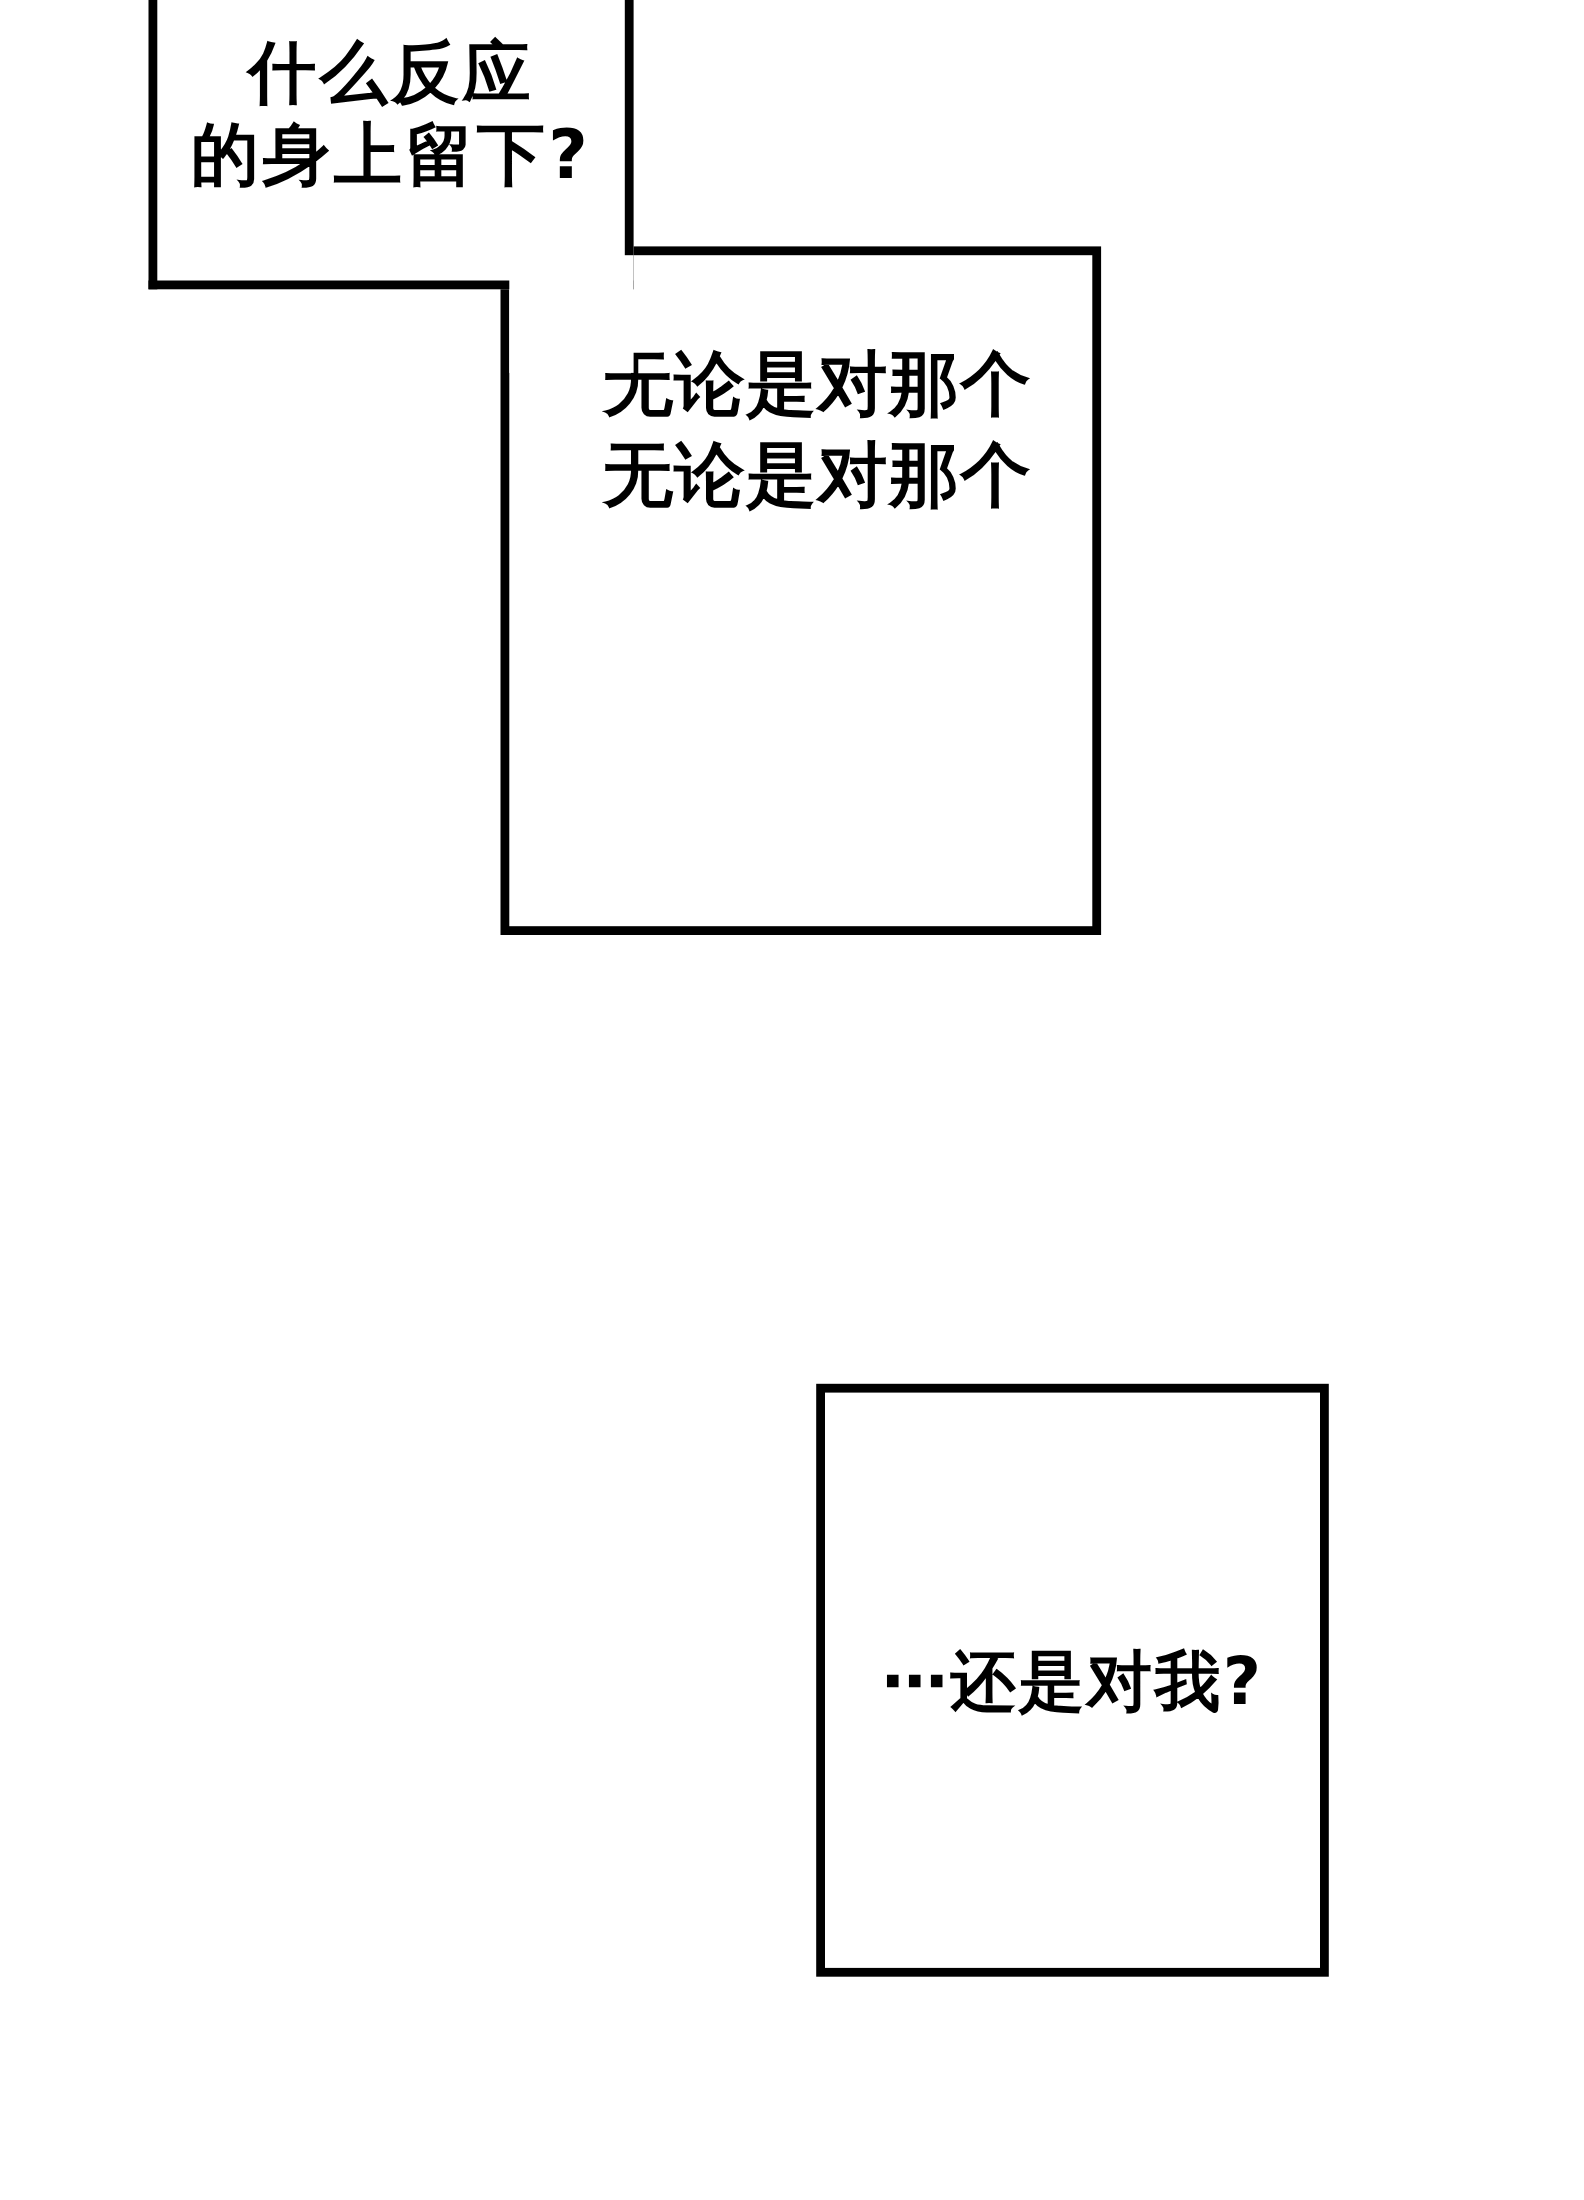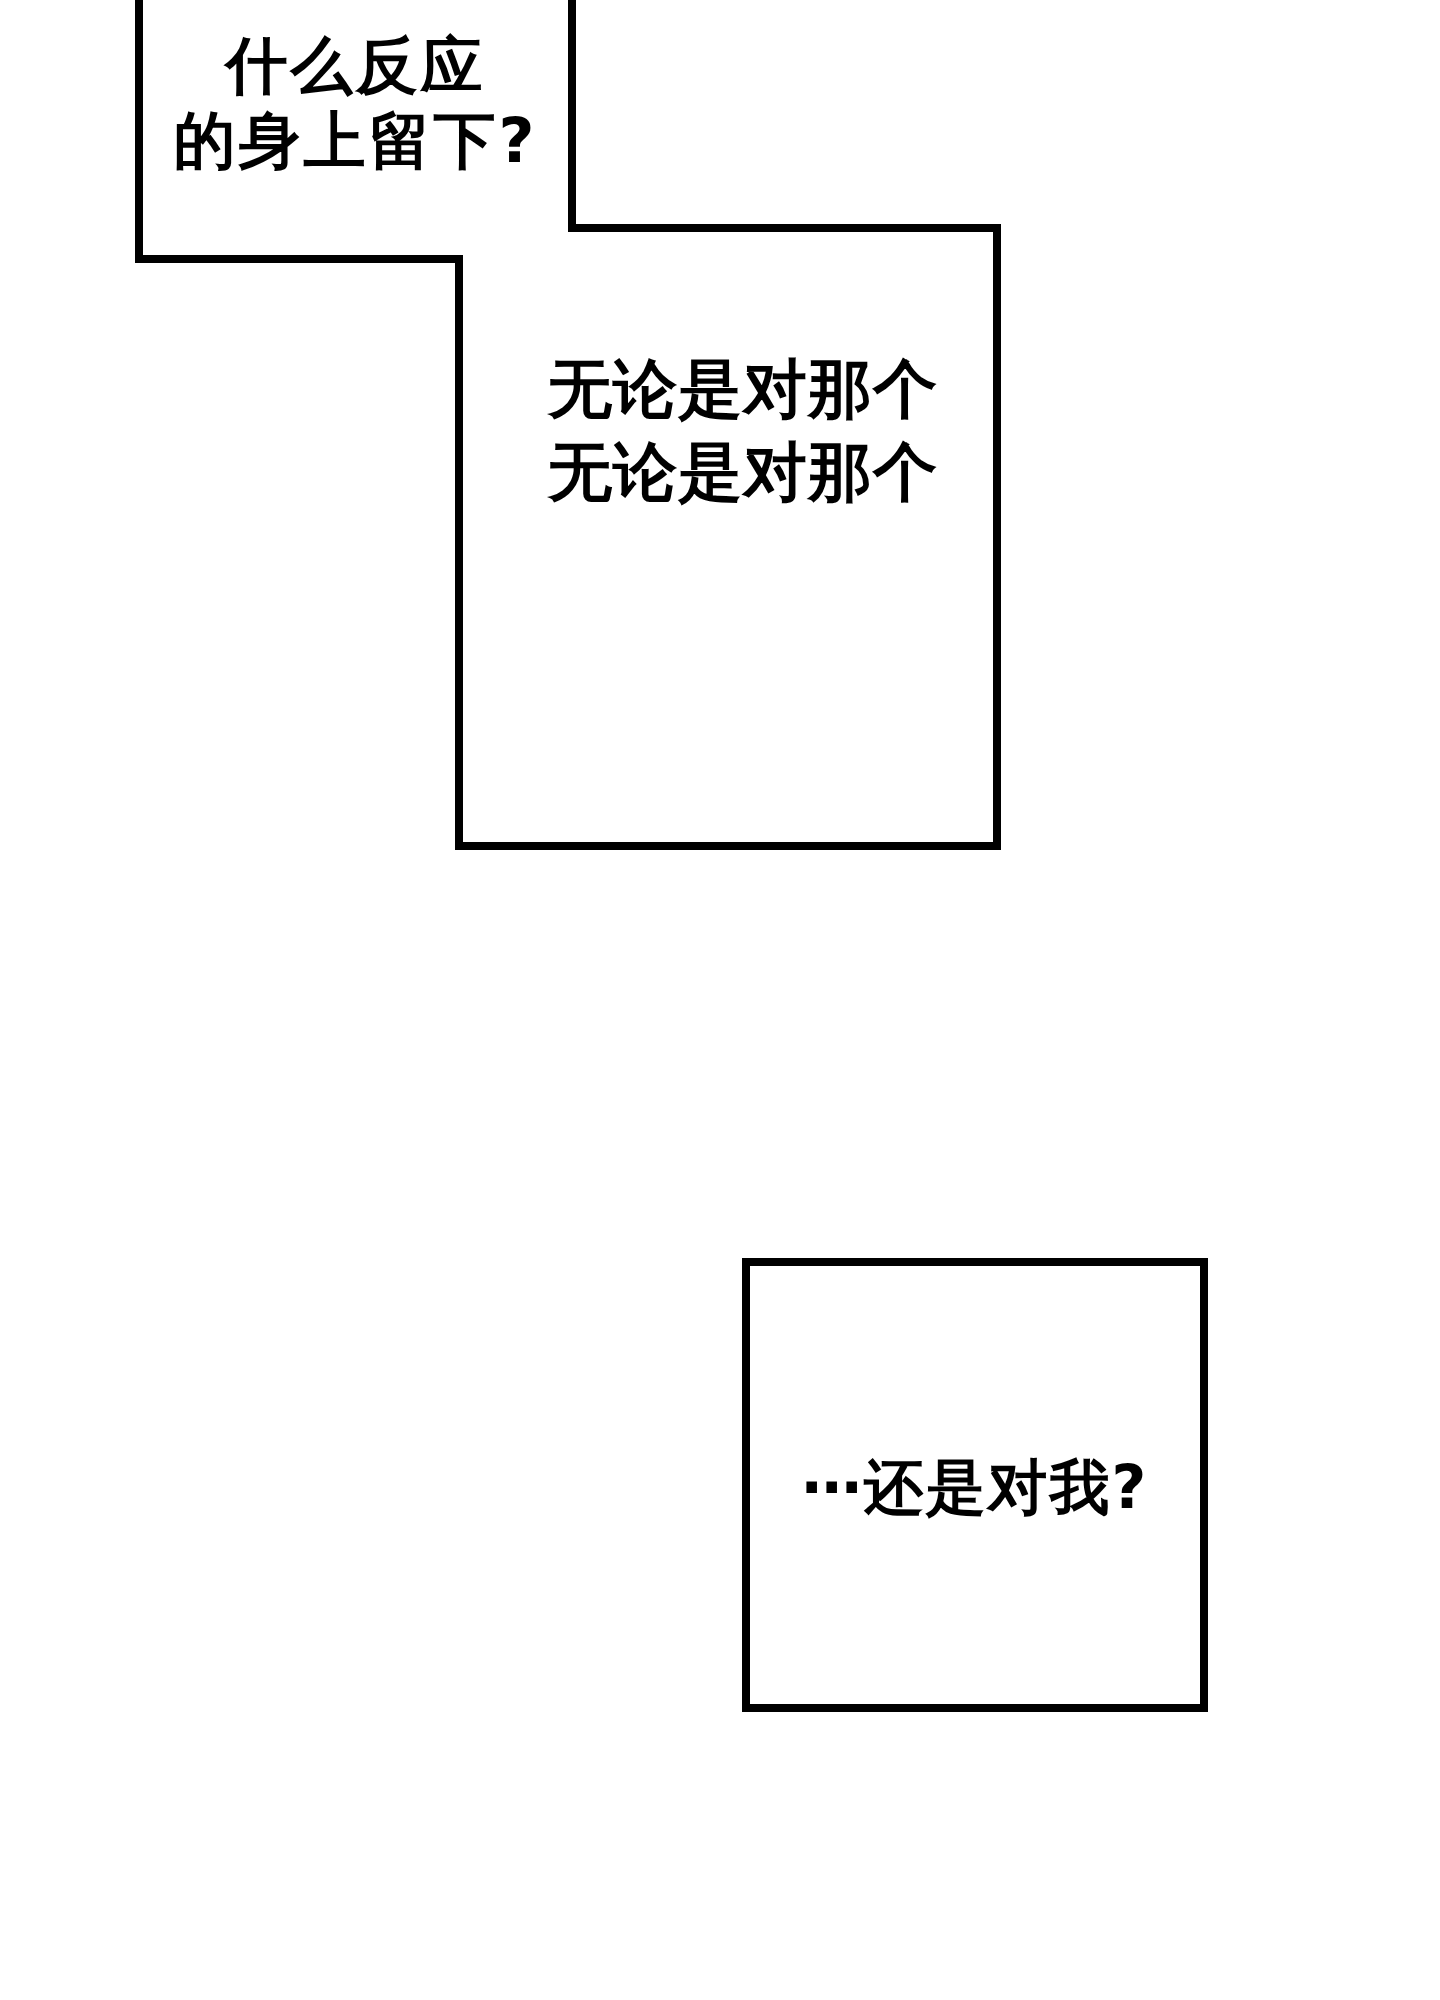--- a/index.html
+++ b/index.html
@@ -24,21 +24,21 @@
     display: flex;
     flex-direction: column;
     align-items: center;
   }
   
   .panel-b {
     left: 455px;
     top: 224px;
     width: 546px;
     height: 626px;
-    padding-top: 116px;
+    padding-top: 77px;
     padding-left: 30px;
     font-size: 64px;
     line-height: 83px;
     letter-spacing: 1px;
   }
   
   .panel-a {
     left: 135px;
     top: 0;
     width: 441px;
@@ -56,21 +56,21 @@
     top: 232px;
     width: 113px;
     height: 107px;
     background: #ffffff;
   }
   
   .panel-c {
     left: 742px;
     top: 1258px;
     width: 466px;
-    height: 454px;
+    height: 539px;
     justify-content: center;
     padding-top: 3px;
     font-size: 60px;
     line-height: 70px;
     letter-spacing: 2px;
   }
   .line {
     font-weight: 700;
     white-space: nowrap;
     text-align: center;

